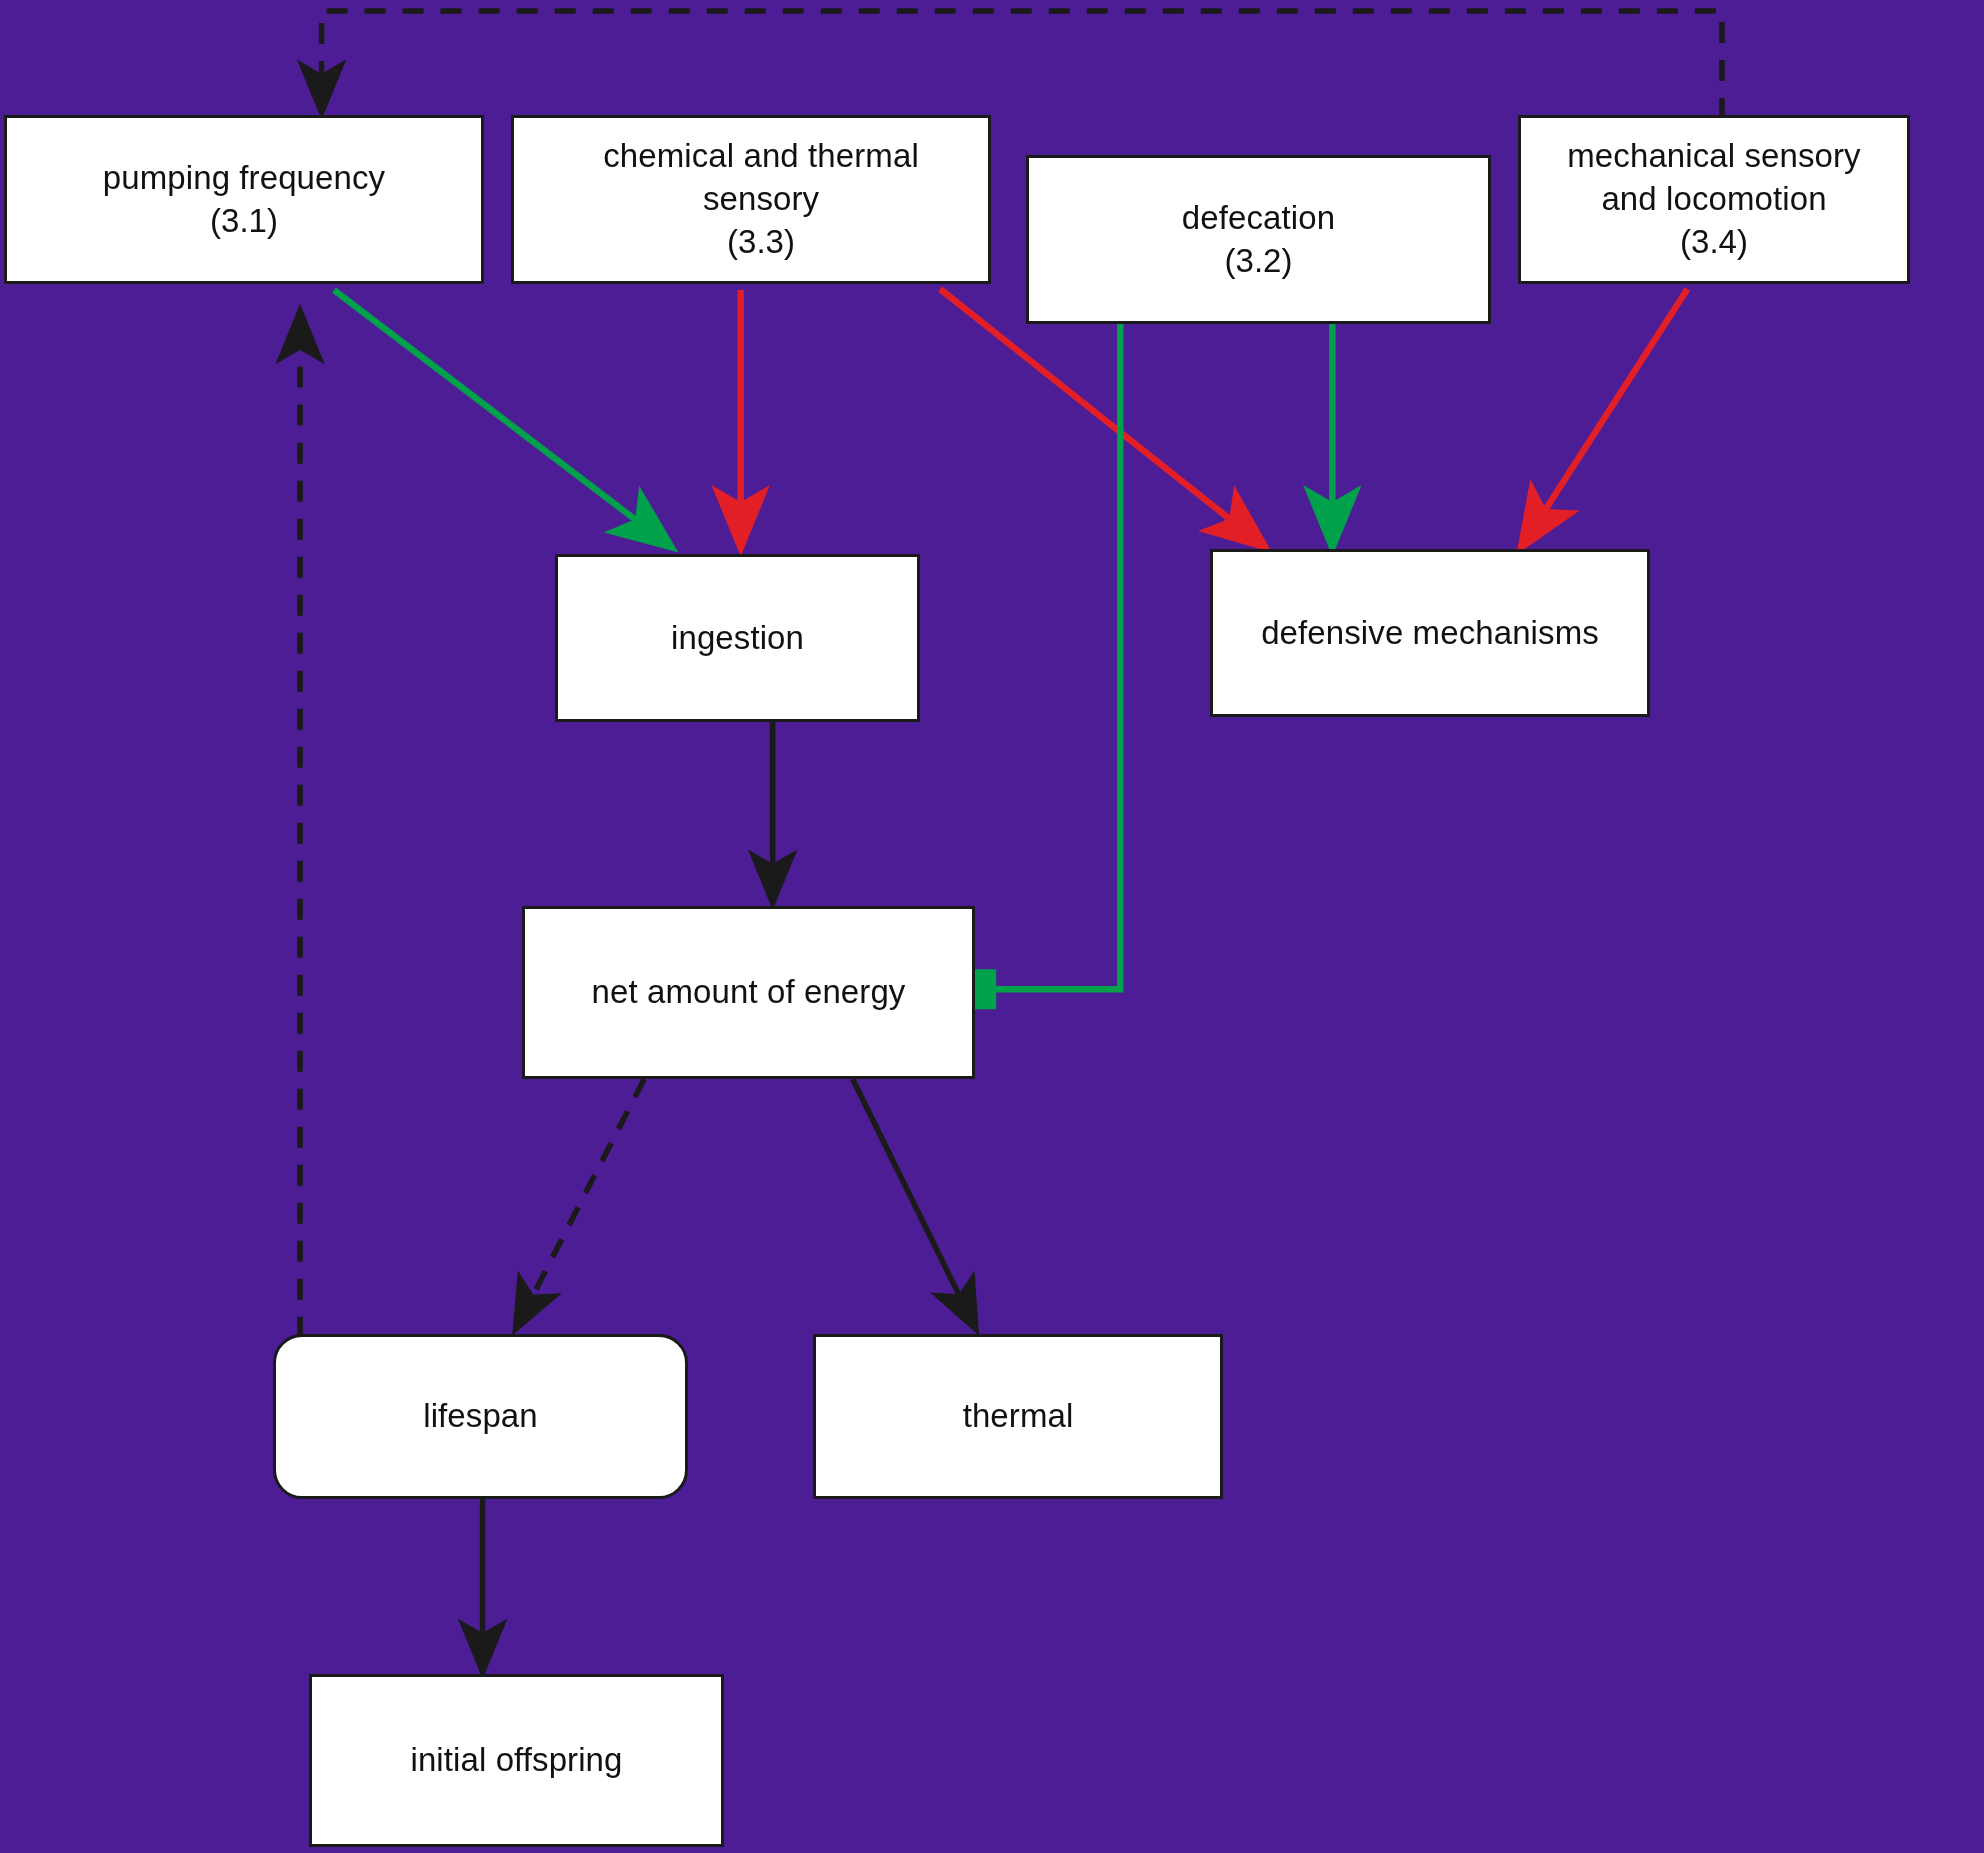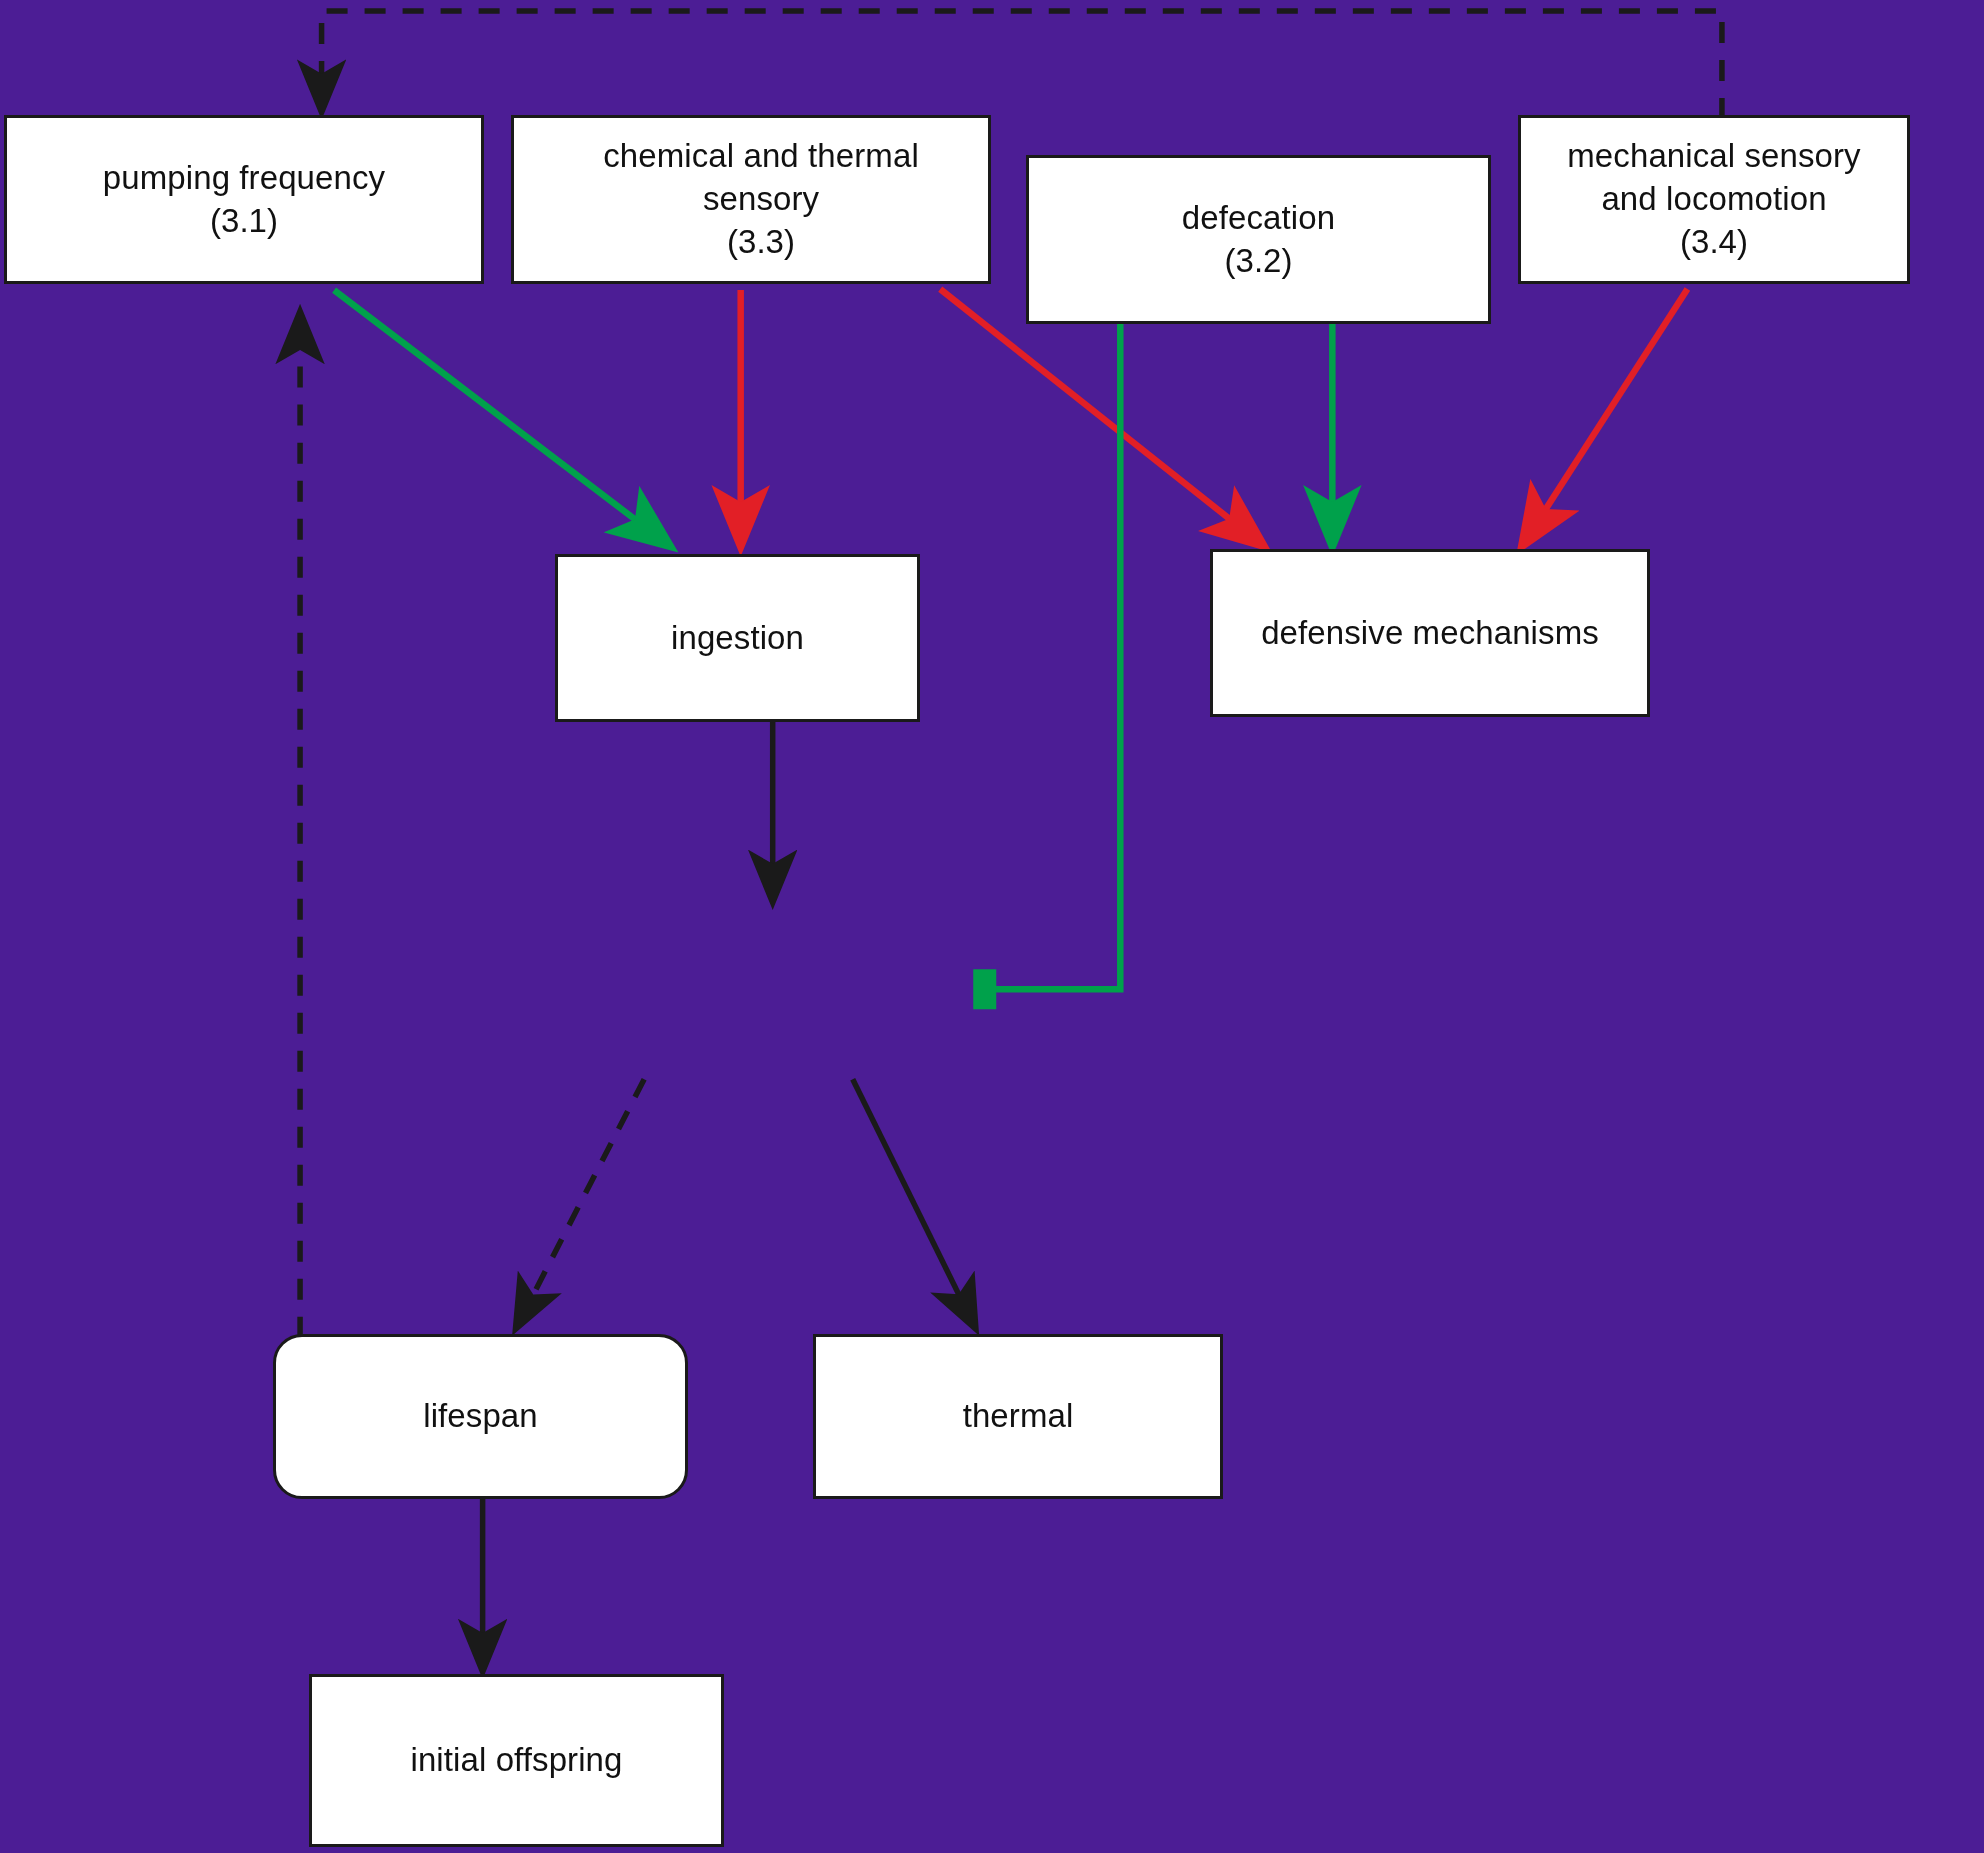--- a/index.html
+++ b/index.html
@@ -115,20 +115,23 @@
   </div>
 
   <div class="node" style="left:555px; top:554px; width:365px; height:168px;">
     <div class="node-label">ingestion</div>
   </div>
 
   <div class="node" style="left:1210px; top:549px; width:440px; height:168px;">
     <div class="node-label">defensive mechanisms</div>
   </div>
 
+  <div class="node" style="left:522px; top:906px; width:453px; height:173px;">
+    <div class="node-label">net amount of energy</div>
+  </div>
 
   <div class="node" style="left:273px; top:1334px; width:415px; height:165px;border-radius:29px;">
     <div class="node-label">lifespan</div>
   </div>
 
   <div class="node" style="left:813px; top:1334px; width:410px; height:165px;">
     <div class="node-label">thermal</div>
   </div>
 
   <div class="node" style="left:273px; top:1674px; width:415px; height:173px;margin-left:36px;">

